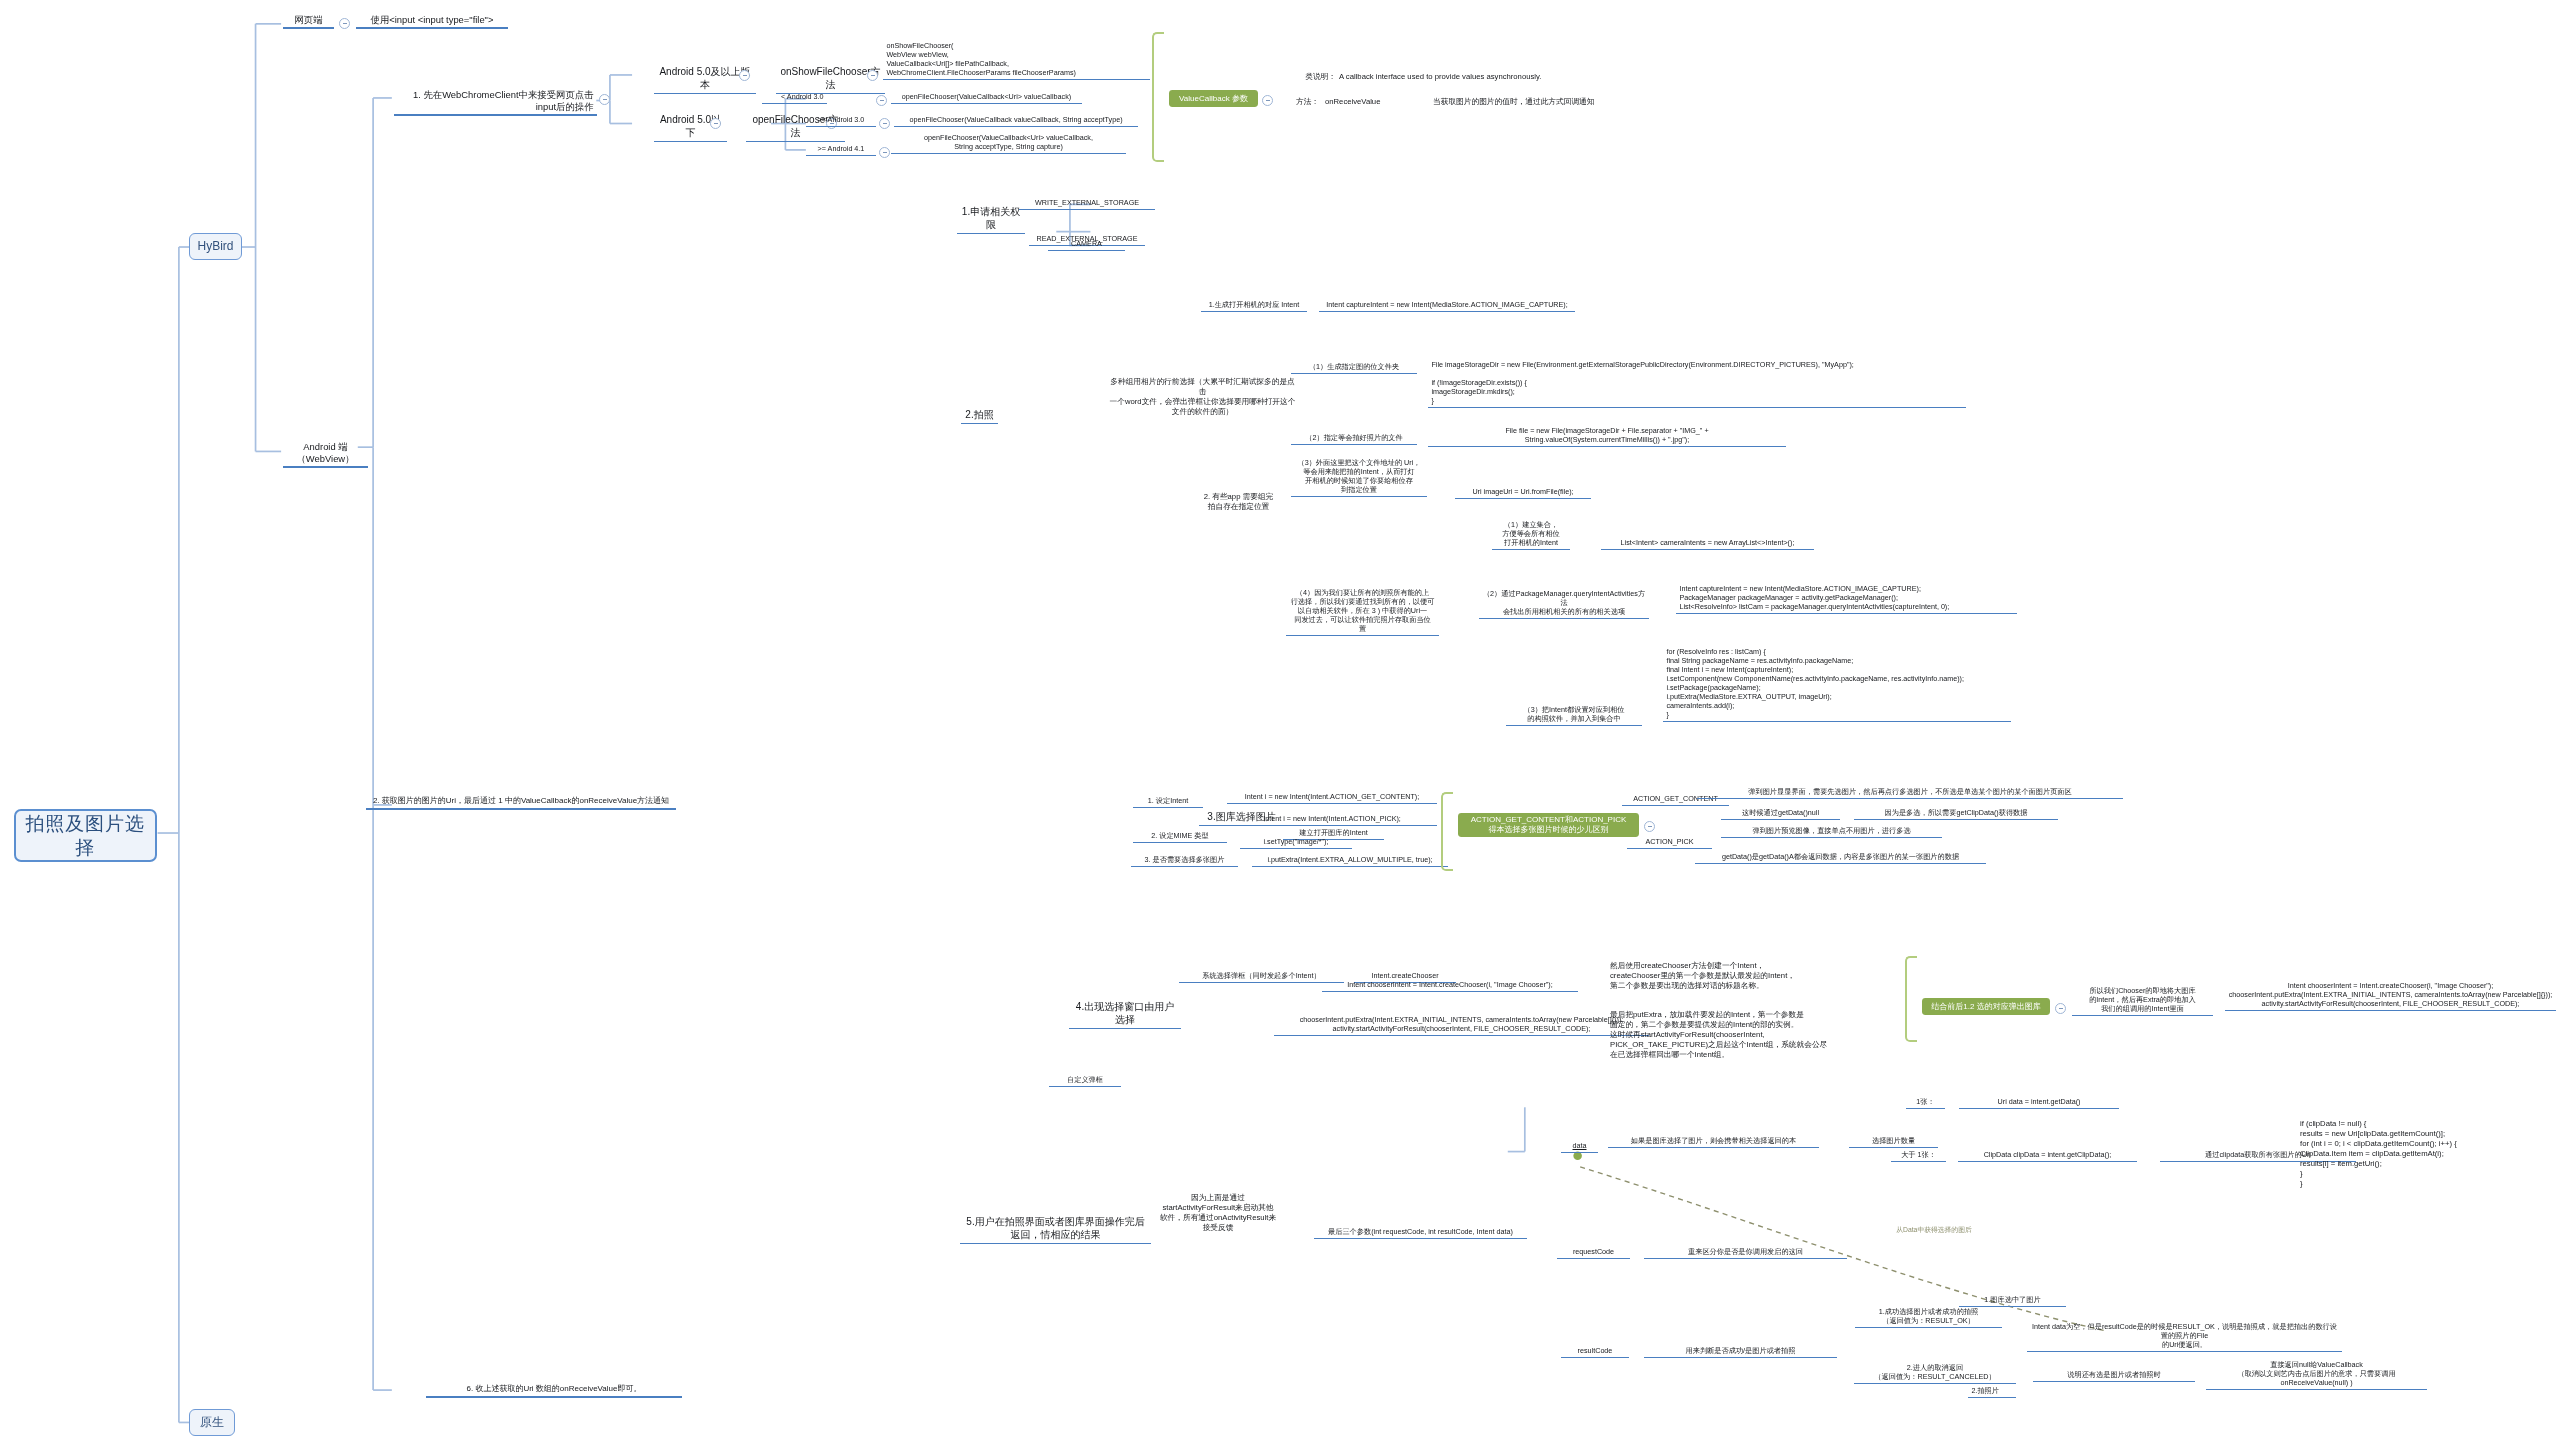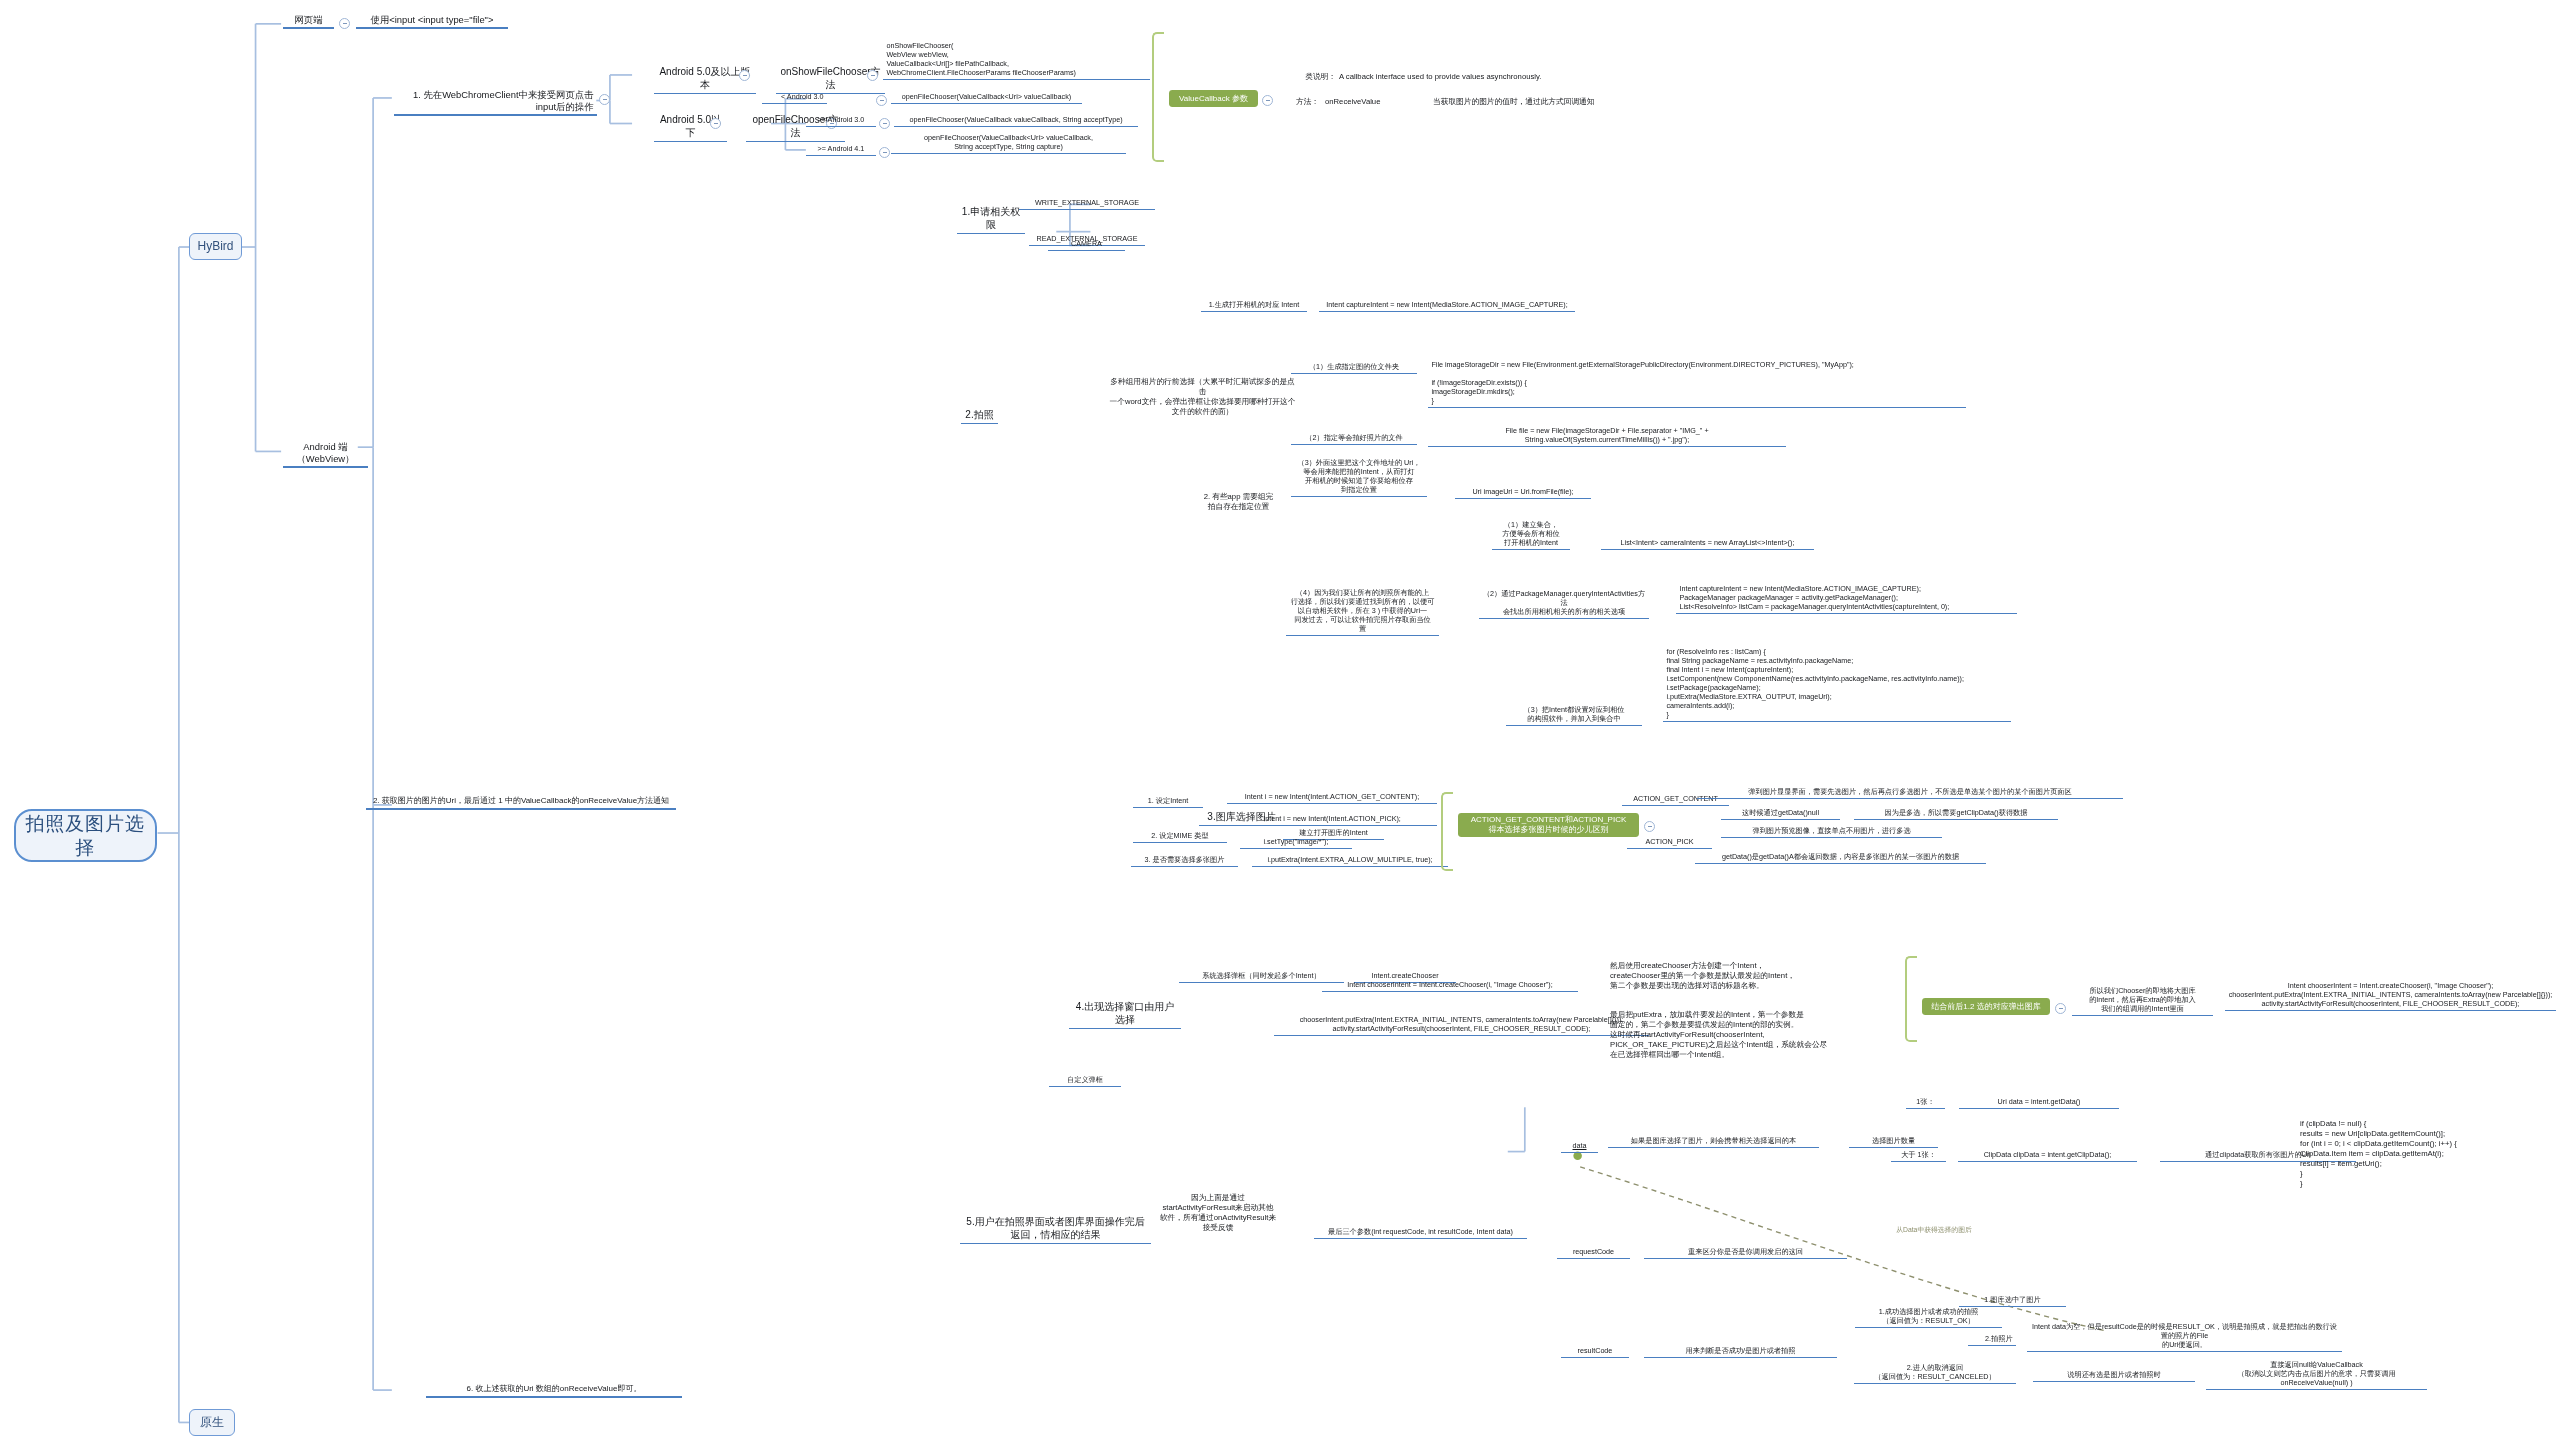--- a/index.html
+++ b/index.html
@@ -5,21 +5,21 @@
   html,body{margin:0;padding:0;background:#ffffff;}
   body{width:2576px;height:1448px;position:relative;overflow:hidden;
        font-family:"Liberation Sans","DejaVu Sans",sans-serif;color:#1a1a1a;}
   #canvas{position:absolute;left:0;top:0;width:2576px;height:1448px;}
   svg.wires{position:absolute;left:0;top:0;width:2576px;height:1448px;pointer-events:none;}
 
   
   .node{position:absolute;box-sizing:border-box;white-space:pre-line;line-height:1.25;}
 
   
-  .root{background:#eef3fa;border:2.6px solid #5b8fd0;border-radius:18px;
+  .root{background:#eef3fa;border:2.6px solid #5b8fd0;border-radius:7px;
         color:#2b4f7e;font-size:19px;text-align:center;
         display:flex;align-items:center;justify-content:center;letter-spacing:0.9px;}
 
   
   .lvl1{background:#eef3fa;border:1.7px solid #6f9ad6;border-radius:6px;
         color:#33527d;font-size:12px;text-align:center;
         display:flex;align-items:center;justify-content:center;}
 
   
   .uline{border-bottom:2.1px solid #4a7fc1;padding:0 3.4px 1.7px 3.4px;font-size:9.4px;color:#16181c;}
@@ -304,21 +304,21 @@
 
 <div class="node uline xs" style="left:1557px;top:1247px;width:73px;text-align:center;">requestCode</div>
 <div class="node uline xs" style="left:1644px;top:1247px;width:203px;text-align:center;">重来区分你是否是你调用发启的这回</div>
 
 <div class="node uline xs" style="left:1561px;top:1346px;width:68px;text-align:center;">resultCode</div>
 <div class="node uline xs" style="left:1644px;top:1346px;width:193px;text-align:center;">用来判断是否成功/是图片或者拍照</div>
 
 <div class="node uline xs" style="left:1855px;top:1307px;width:147px;text-align:center;">1.成功选择图片或者成功的拍照
 （返回值为：RESULT_OK）</div>
 <div class="node uline xs" style="left:1959px;top:1295px;width:107px;text-align:center;">1.图库选中了图片</div>
-<div class="node uline xs" style="left:1968px;top:1334px;width:48px;text-align:right;">2.拍照片</div>
+<div class="node uline xs" style="left:1968px;top:1386px;width:48px;text-align:left;">2.拍照片</div>
 <div class="node uline xs" style="left:2027px;top:1322px;width:315px;text-align:center;">Intent data为空，但是resultCode是的时候是RESULT_OK，说明是拍照成，就是把拍出的数行设置的照片的File
 的Uri便返回。</div>
 
 <div class="node uline xs" style="left:1854px;top:1363px;width:162px;text-align:center;">2.进人的取消返回
 （返回值为：RESULT_CANCELED）</div>
 <div class="node uline xs" style="left:2033px;top:1370px;width:162px;text-align:center;">说明还有选是图片或者拍照时</div>
 <div class="node uline xs" style="left:2206px;top:1360px;width:221px;text-align:center;">直接返回null给ValueCallback
 （取消以文则艺内击点后图片的意求，只需要调用onReceiveValue(null) )</div>
 
 </div>

